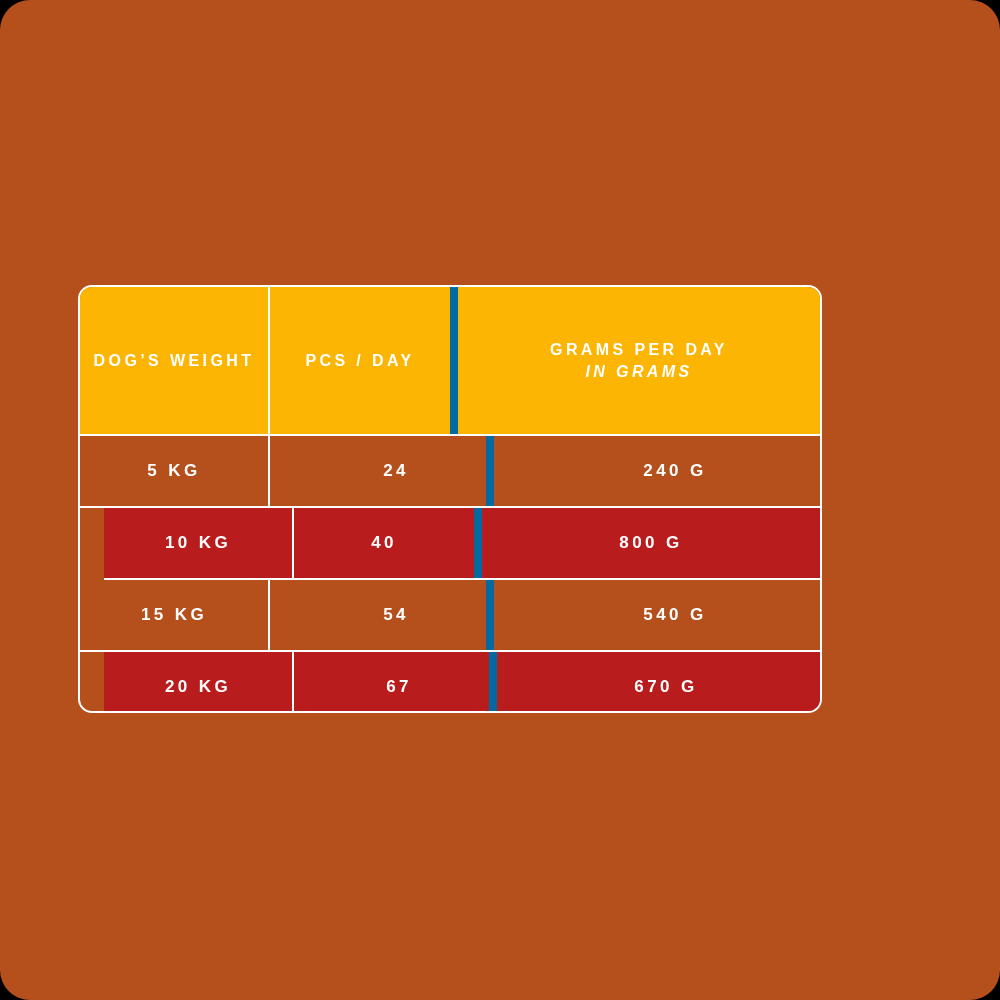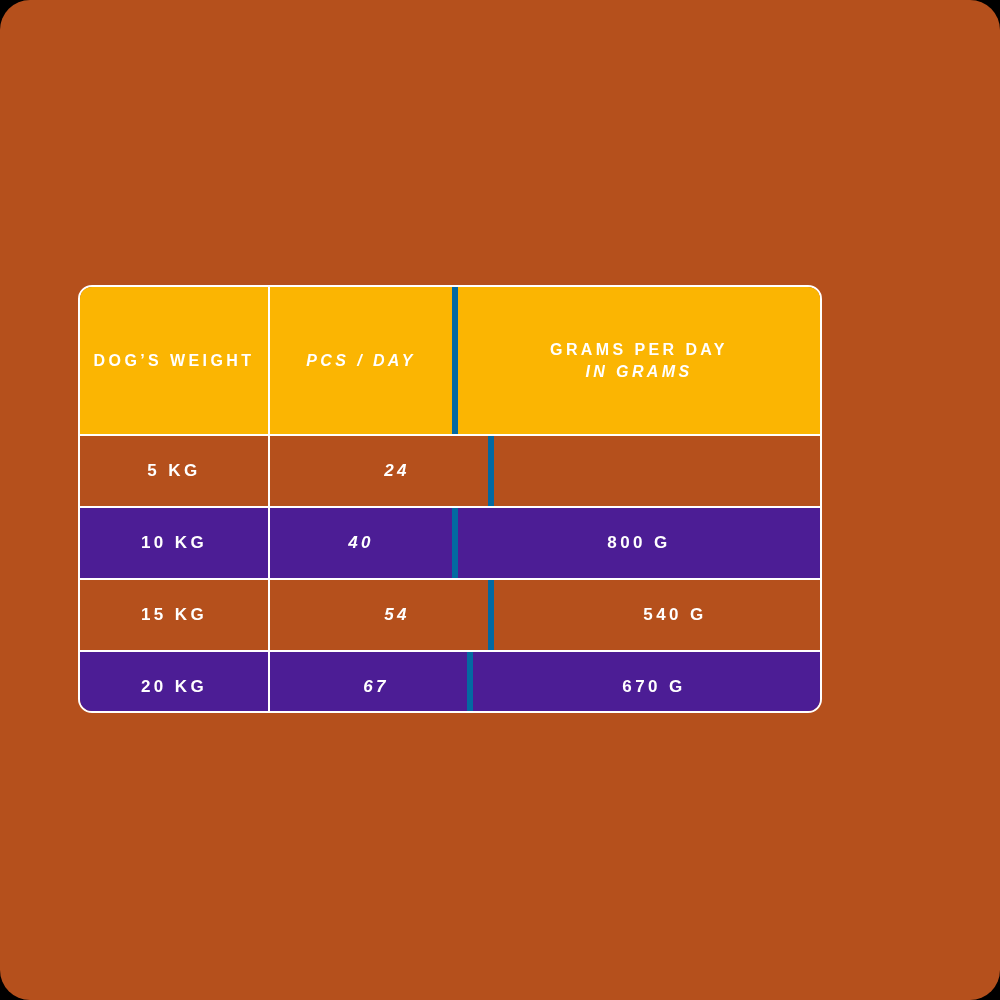--- a/index.html
+++ b/index.html
@@ -52,36 +52,36 @@
     display: flex;
     height: 70px;
     flex: 0 0 70px;
     border-bottom: 2px solid #ffffff;
   }
   .table-row:last-child {
     border-bottom: none;
     gap: 15px;
   }
   .table-row.row-dark  { background: #b5501c; gap: 36px; }
-  .table-row.row-light { background: #4c1d95; }
+  .table-row.row-light { background: #b91c1c; margin-left: 24px; }
 
   
   .cell {
     display: flex;
     align-items: center;
     justify-content: center;
     text-align: center;
     box-sizing: border-box;
     color: #ffffff;
     font-weight: bold;
     letter-spacing: 3.2px;
     line-height: 1.35;
   }
   .col-weight { flex: 0 0 190px; border-right: 2px solid #ffffff; }
-  .col-pcs    { flex: 0 0 188px; border-right: 6px solid #0369a1; font-style: italic; }
+  .col-pcs    { flex: 0 0 188px; border-right: 8px solid #0369a1; }
   .col-amount { flex: 1 1 auto; }
 
   .table-header .cell {
     font-size: 16px;
     letter-spacing: 3.4px;
   }
   .table-row .cell {
     font-size: 17px;
     letter-spacing: 3.4px;
   }
@@ -109,20 +109,23 @@
         </span>
       </div>
     </div>
 
     <div class="table-row row-dark">
       <div class="cell col-weight">
         <span>5 KG</span>
       </div>
       <div class="cell col-pcs">
         <span>24</span>
+      </div>
+      <div class="cell col-amount">
+        <span>240 G</span>
       </div>
     </div>
 
     <div class="table-row row-light">
       <div class="cell col-weight">
         <span>10 KG</span>
       </div>
       <div class="cell col-pcs">
         <span>40</span>
       </div>

